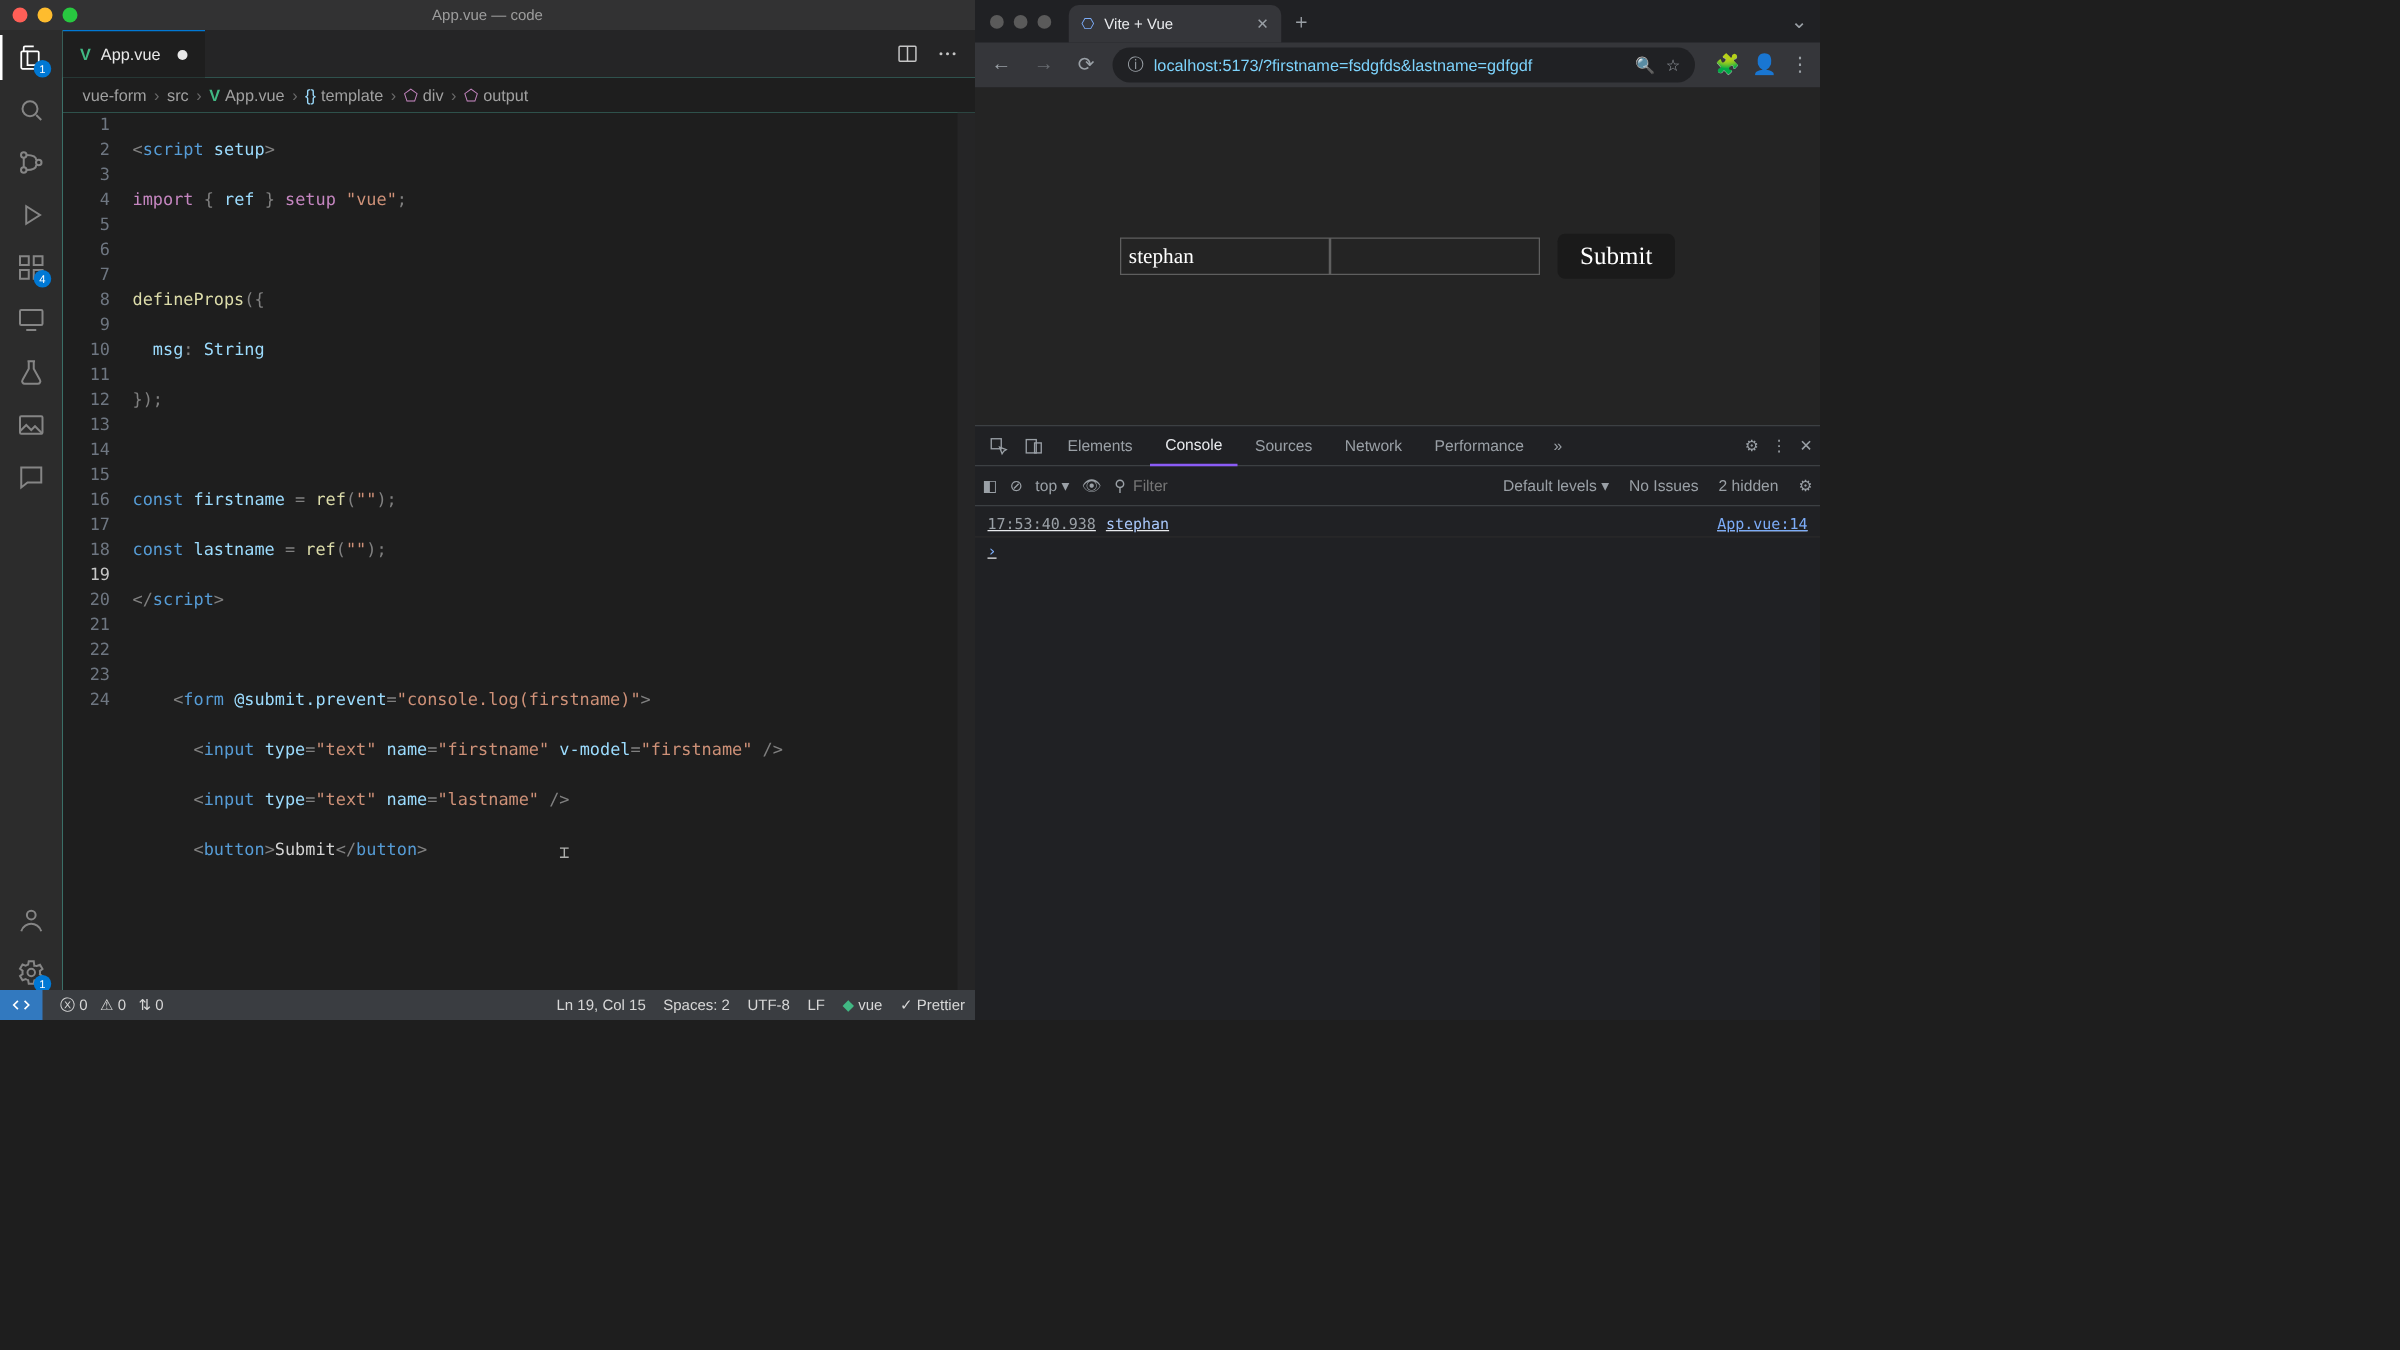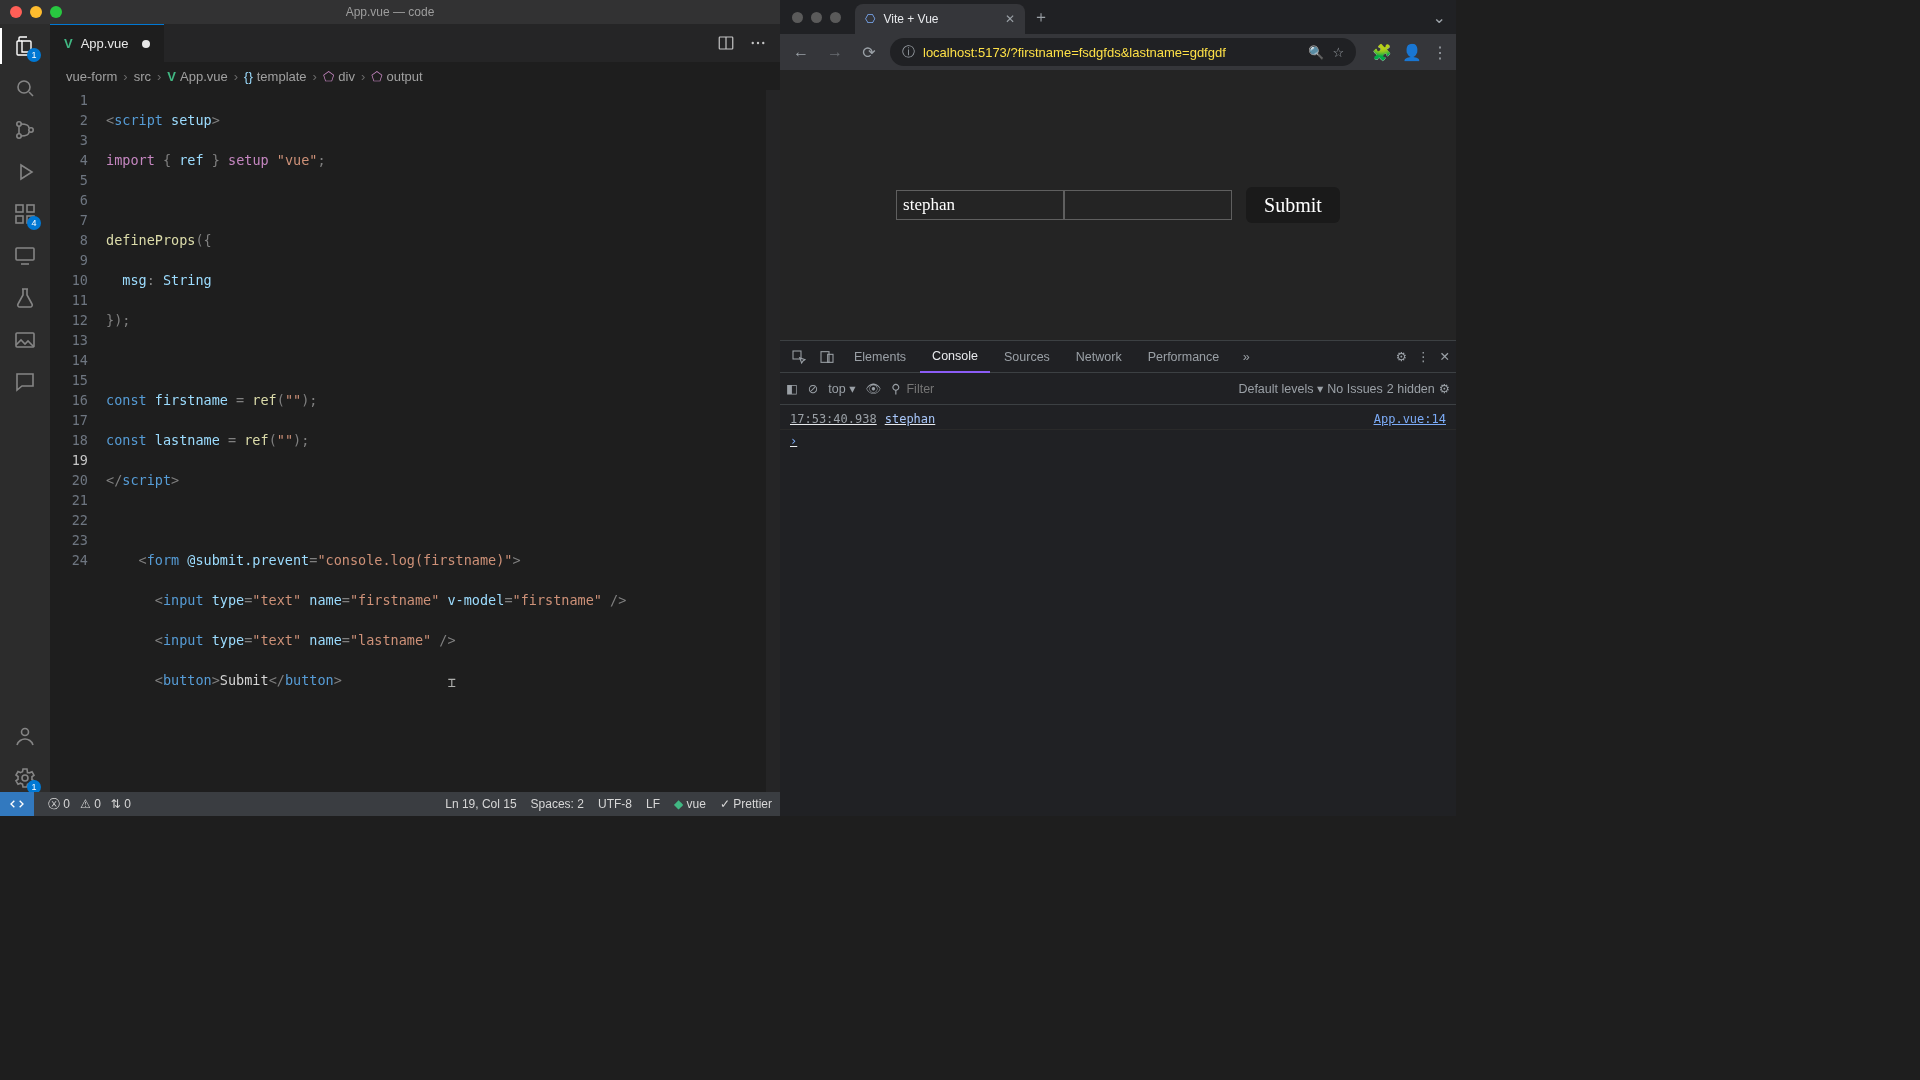--- a/index.html
+++ b/index.html
@@ -56,39 +56,39 @@
   .chrome-top{background:#202124;}
   .chrome-tabs{height:34px;display:flex;align-items:flex-end;padding-left:12px;}
   .mac-traffic2{display:flex;gap:8px;align-items:center;margin-right:14px;align-self:center;}
   .mac-traffic2 .dot{width:11px;height:11px;background:#5a5a5a;}
   .ctab{height:30px;background:#35363a;border-radius:8px 8px 0 0;display:flex;align-items:center;padding:0 10px;gap:8px;font-size:12px;color:#e8eaed;min-width:170px;}
   .ctab .x{margin-left:auto;color:#9aa0a6;}
   .newtab{margin-left:8px;color:#9aa0a6;align-self:center;}
   .chrome-toolbar{height:36px;background:#35363a;display:flex;align-items:center;padding:0 8px;gap:8px;}
   .navbtn{width:26px;height:26px;display:flex;align-items:center;justify-content:center;color:#9aa0a6;}
   .omni{flex:1;height:28px;background:#202124;border-radius:14px;display:flex;align-items:center;padding:0 12px;color:#9aa0a6;font-size:13px;gap:8px;}
-  .omni .url{color:#fde047;}
+  .omni .url{color:#7dd3fc;}
   .rightbtns{display:flex;align-items:center;gap:10px;color:#9aa0a6;margin-left:8px;}
 
   .page{flex:1;background:#242424;display:flex;flex-direction:column;}
   .page-top{height:270px;display:flex;align-items:center;justify-content:center;}
   .form{display:flex;gap:0;align-items:center;}
   .form input{height:30px;width:168px;background:#242424;color:#fff;border:1px solid #5f5f5f;font-size:17px;padding:0 6px;font-family:serif;}
   .form button{margin-left:14px;height:36px;padding:0 18px;background:#1a1a1a;border:none;border-radius:6px;color:#fff;font-size:20px;font-family:serif;}
 
   
   .devtools{flex:1;border-top:1px solid #3c4043;background:#202124;display:flex;flex-direction:column;font-size:12.5px;color:#e8eaed;}
   .dt-tabs{height:32px;display:flex;align-items:center;border-bottom:1px solid #3c4043;padding:0 6px;gap:2px;}
   .dt-tab{padding:0 12px;height:32px;display:flex;align-items:center;color:#9aa0a6;}
   .dt-tab.active{color:#e8eaed;border-bottom:2px solid #8b5cf6;}
   .dt-tabs .tools{margin-left:auto;display:flex;gap:10px;color:#9aa0a6;align-items:center;}
   .dt-toolbar{height:32px;display:flex;align-items:center;border-bottom:1px solid #3c4043;padding:0 6px;gap:10px;color:#9aa0a6;}
   .dt-filter{flex:0 0 auto;display:flex;align-items:center;gap:6px;}
   .dt-filter input{background:transparent;border:none;color:#e8eaed;font-size:12.5px;width:160px;}
-  .dt-toolbar .right{margin-left:auto;display:flex;align-items:center;gap:4px;}
+  .dt-toolbar .right{margin-left:auto;display:flex;align-items:center;gap:16px;}
   .dt-console{flex:1;padding:4px 0;font-family:Menlo,Consolas,monospace;font-size:12px;text-decoration:underline;}
   .logline{display:flex;gap:8px;padding:3px 10px;border-bottom:1px solid #2a2a2a;}
   .ts{color:#9aa0a6;} .val{color:#a8c7fa;} .src{margin-left:auto;color:#9aa0a6;text-decoration:underline;color:#7cacf8;}
   .prompt{padding:4px 10px;color:#7cacf8;}
   .caret{display:inline-block;transform:rotate(0);}
 </style>
 </head>
 <body>
 
 <div class="root">

